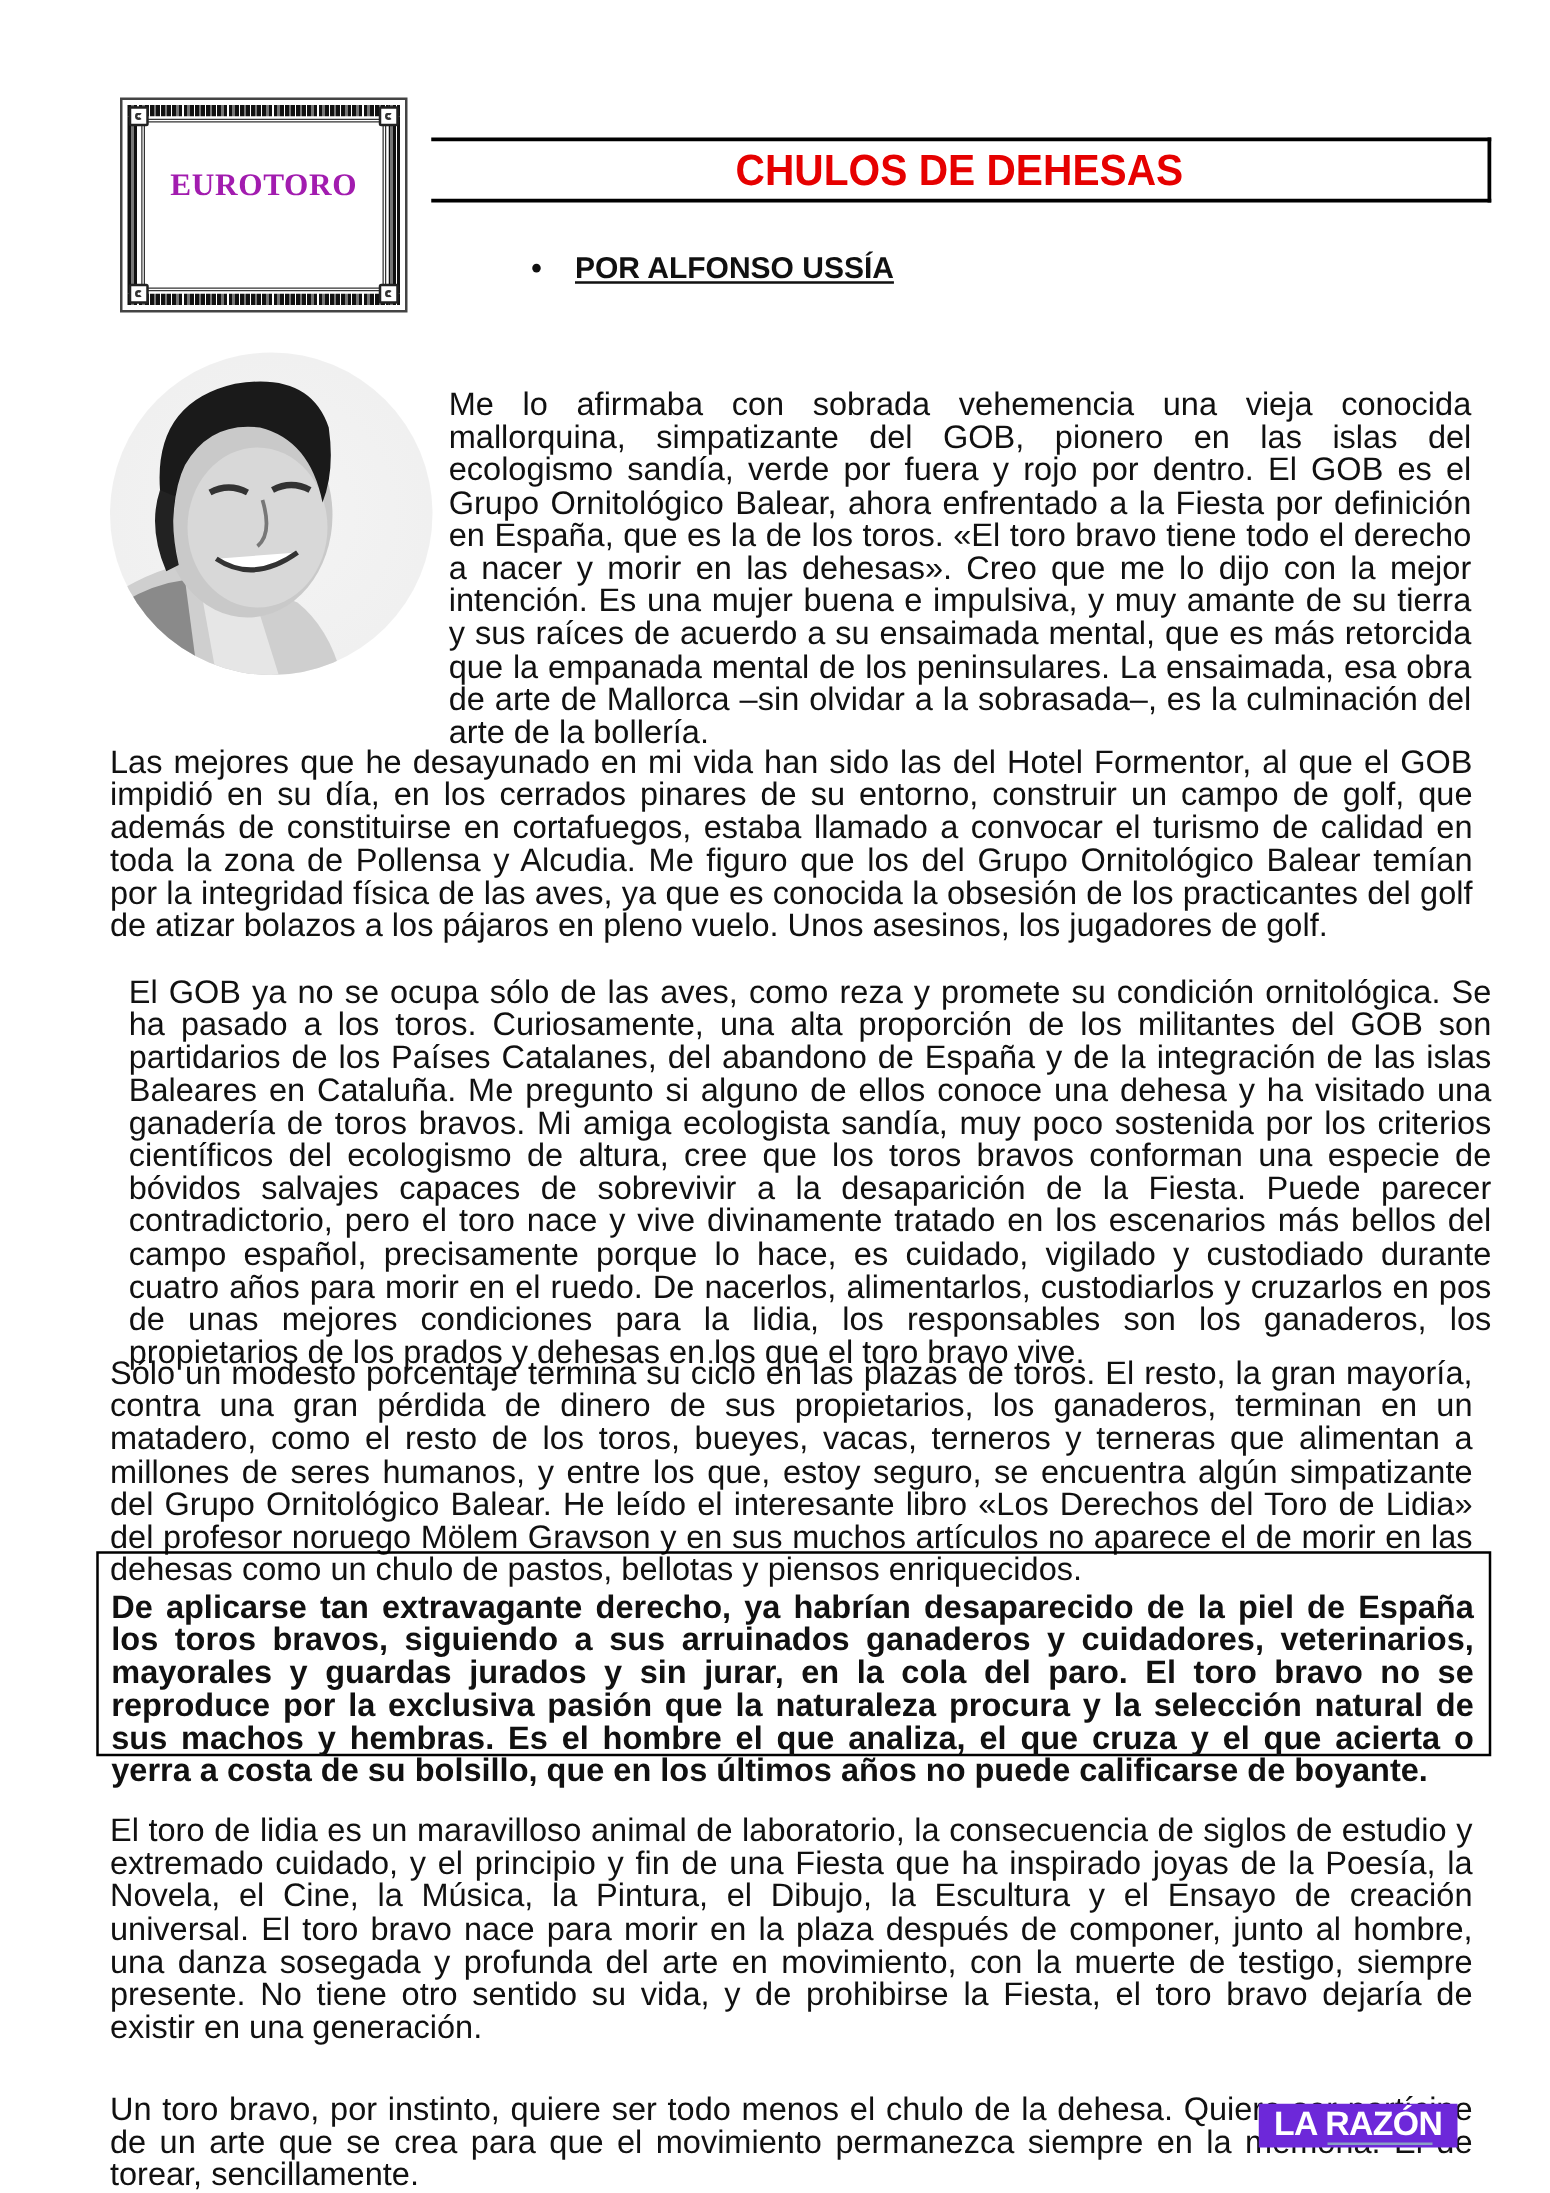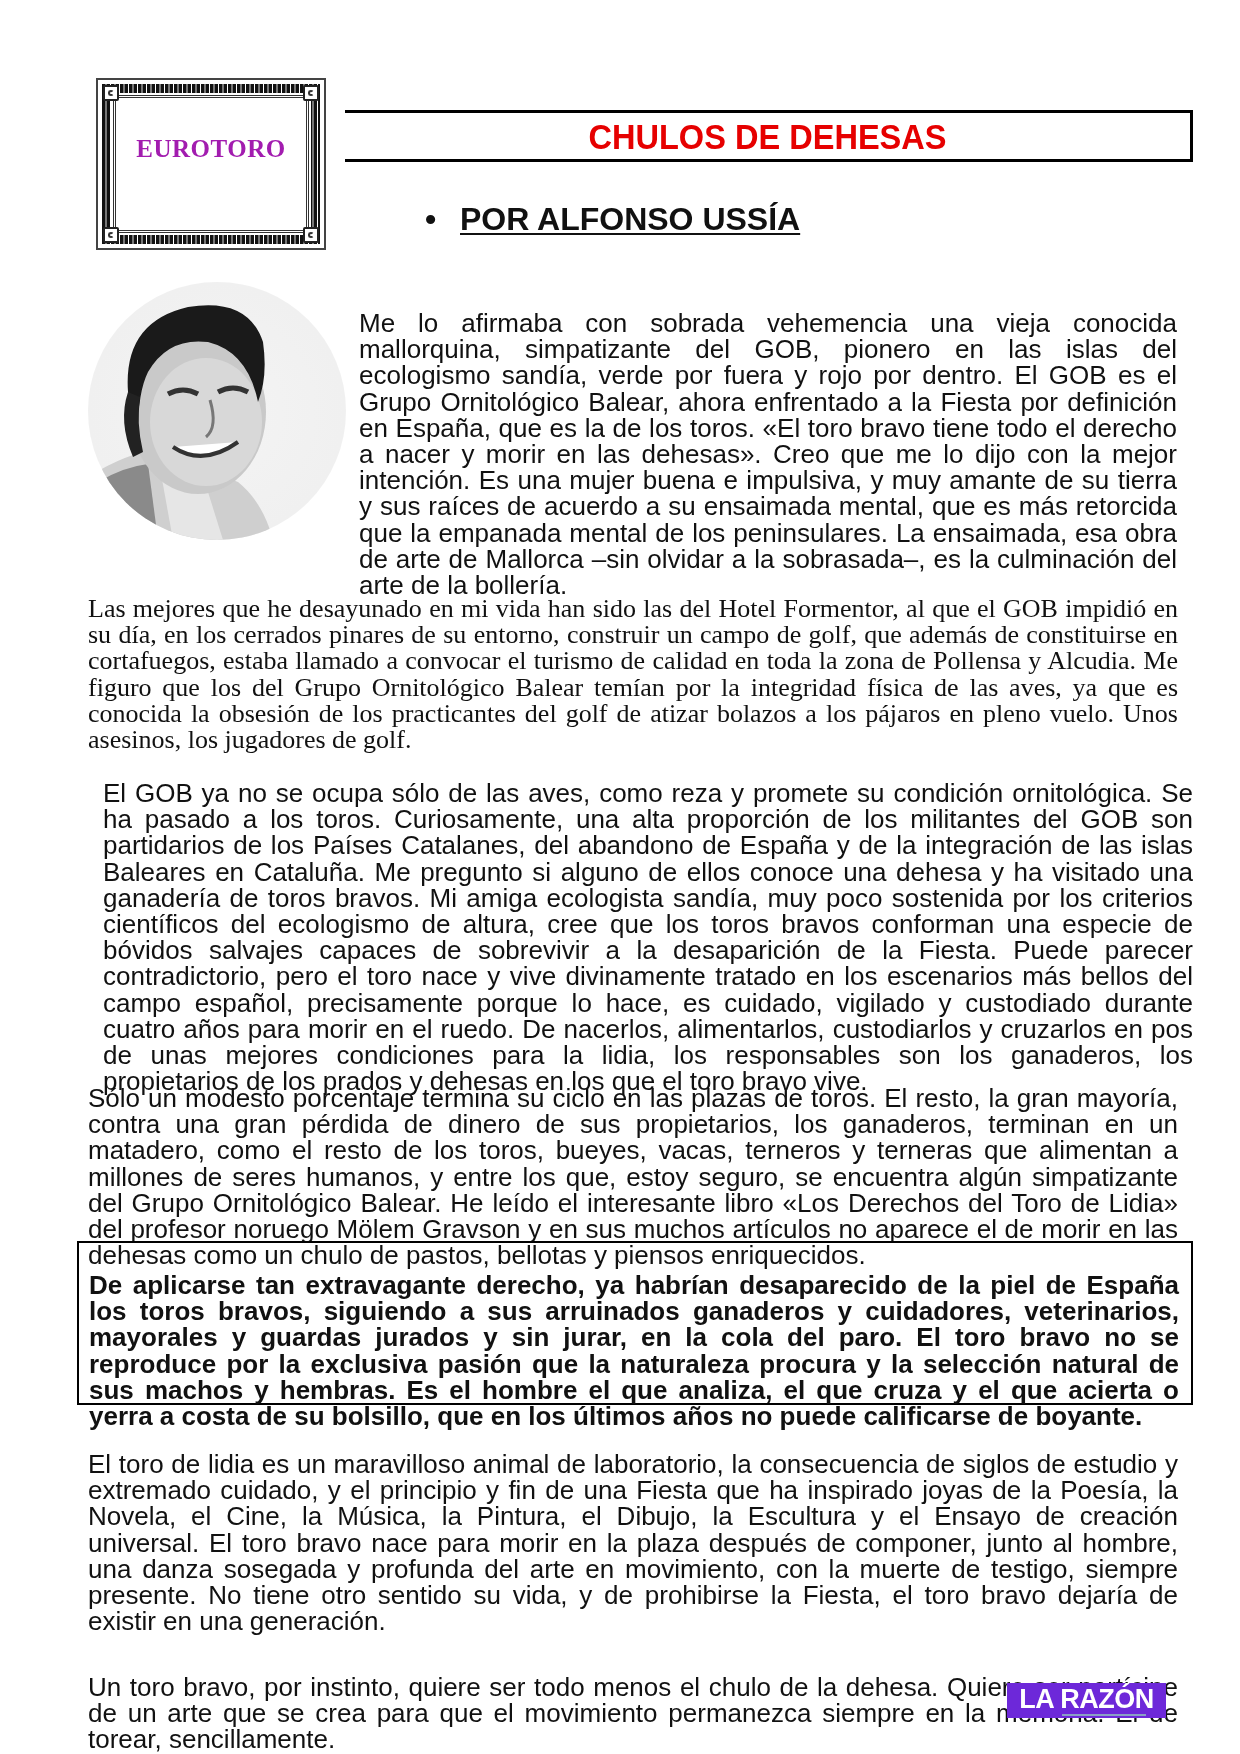--- a/index.html
+++ b/index.html
@@ -23,34 +23,34 @@
 
   
   #title-box { left: 345px; top: 110px; width: 848px; height: 52px; box-sizing: border-box;
                border: 3px solid #000; border-left-width: 0; border-top-width: 3px; }
   #title-box::before { content: ""; position: absolute; left: 0; top: -3px; width: 0; }
   #title { position: absolute; left: 0; right: 0; top: 4px; text-align: center;
            color: #e60000; font-weight: bold; font-size: 35px; letter-spacing: 0px;
            transform: scaleX(0.93); }
 
   
-  #byline { left: 425px; top: 201px; font-weight: bold; font-size: 32px; }
+  #byline { left: 425px; top: 201px; font-weight: bold; font-size: 24px; }
   #byline .bullet { display: inline-block; width: 35px; }
   #byline .name { text-decoration: underline; text-decoration-thickness: 2px; text-underline-offset: 3px; }
 
   
   #photo { left: 88px; top: 282px; width: 258px; height: 258px; border-radius: 50%;
            background: radial-gradient(circle at 50% 50%, #f4f4f4 0%, #f0f0f0 70%, #fafafa 100%); overflow: hidden; }
 
   
   .para { position: absolute; font-size: 26px; line-height: 26.2px; text-align: justify;
           color: #111; hyphens: none; }
   .para.last-left { text-align-last: left; }
   #p1 { left: 359px; top: 284px; width: 818px; }
-  #p2 { left: 88px; top: 570px; width: 1090px; font-family: Liberation Serif, serif; }
+  #p2 { left: 88px; top: 570px; width: 1090px; }
   #p3 { left: 88px; top: 754px; width: 1090px; margin-left: 15px; }
   #p4 { left: 88px; top: 1059px; width: 1090px; }
   #quote-box { left: 77px; top: 1241px; width: 1116px; height: 164px; box-sizing: border-box;
                border: 2px solid #000; }
   #p5 { left: 89px; top: 1246px; width: 1090px; font-weight: bold; }
   #p6 { left: 88px; top: 1425px; width: 1090px; }
   #p7 { left: 88px; top: 1648px; width: 1090px; }
 
   
   #logo { left: 1007px; top: 1683px; width: 159px; height: 35px; background: #2b4a7e;

